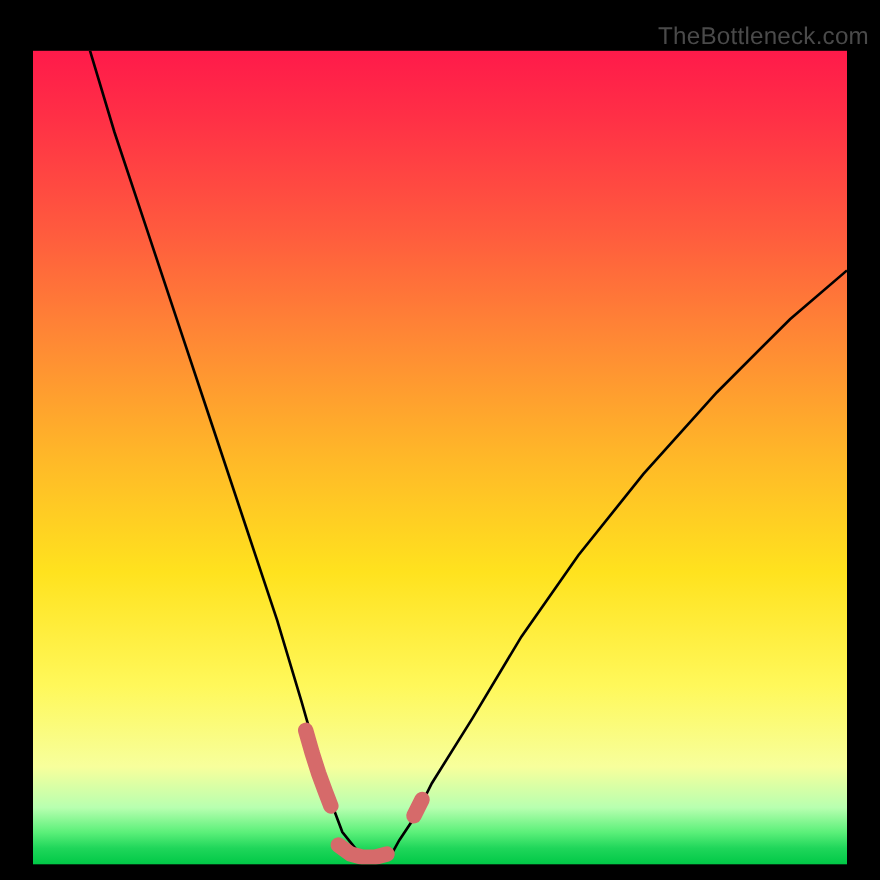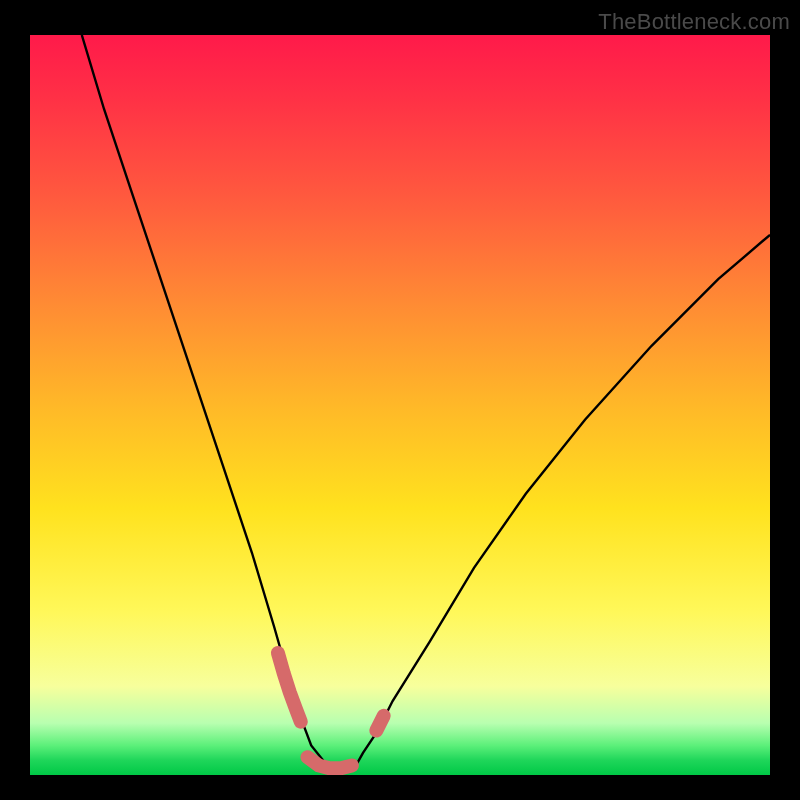--- a/index.html
+++ b/index.html
@@ -6,21 +6,21 @@
     margin: 0;
     padding: 0;
     width: 800px;
     height: 800px;
     overflow: hidden;
     background: #000;
     font-family: Arial, Helvetica, sans-serif;
   }
   .frame {
     position: absolute;
-    left: 0; top: 5px;
+    left: 0; top: 16px;
     width: 800px; height: 708px;
     background: #000;
   }
   .plot {
     position: absolute;
     left: 30px;
     top: 30px;
     width: 740px;
     height: 740px;
     overflow: hidden;

